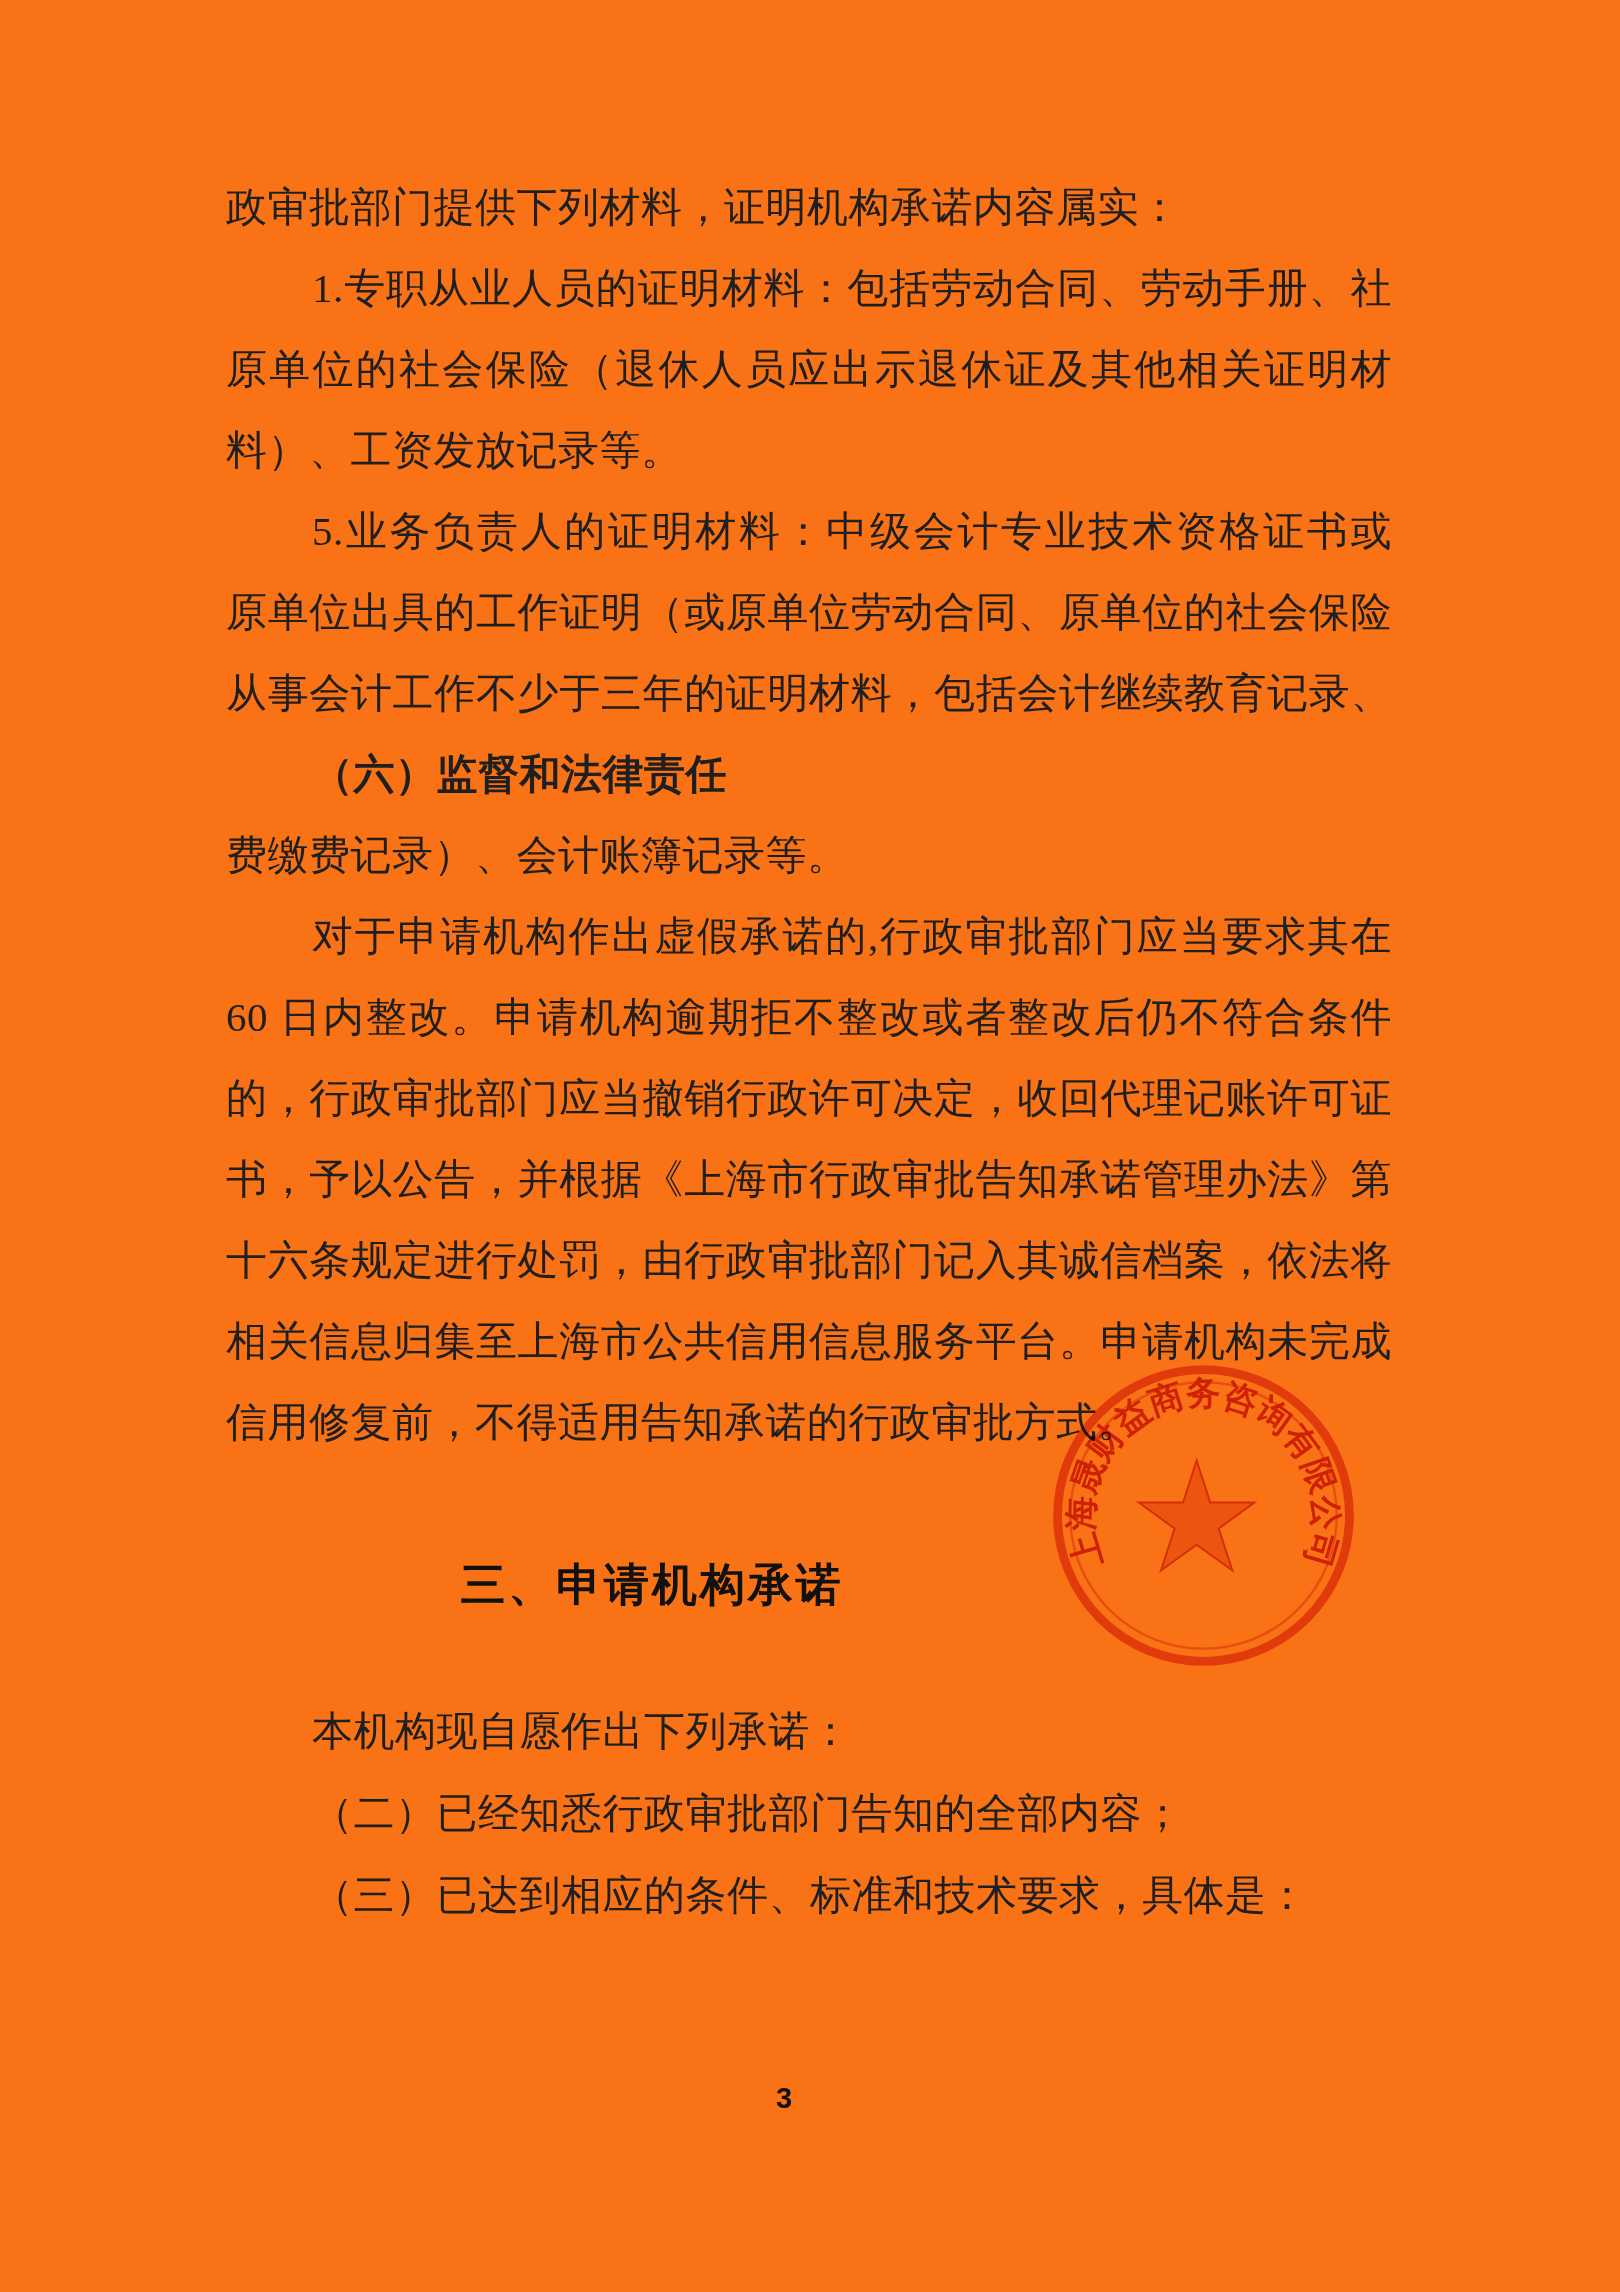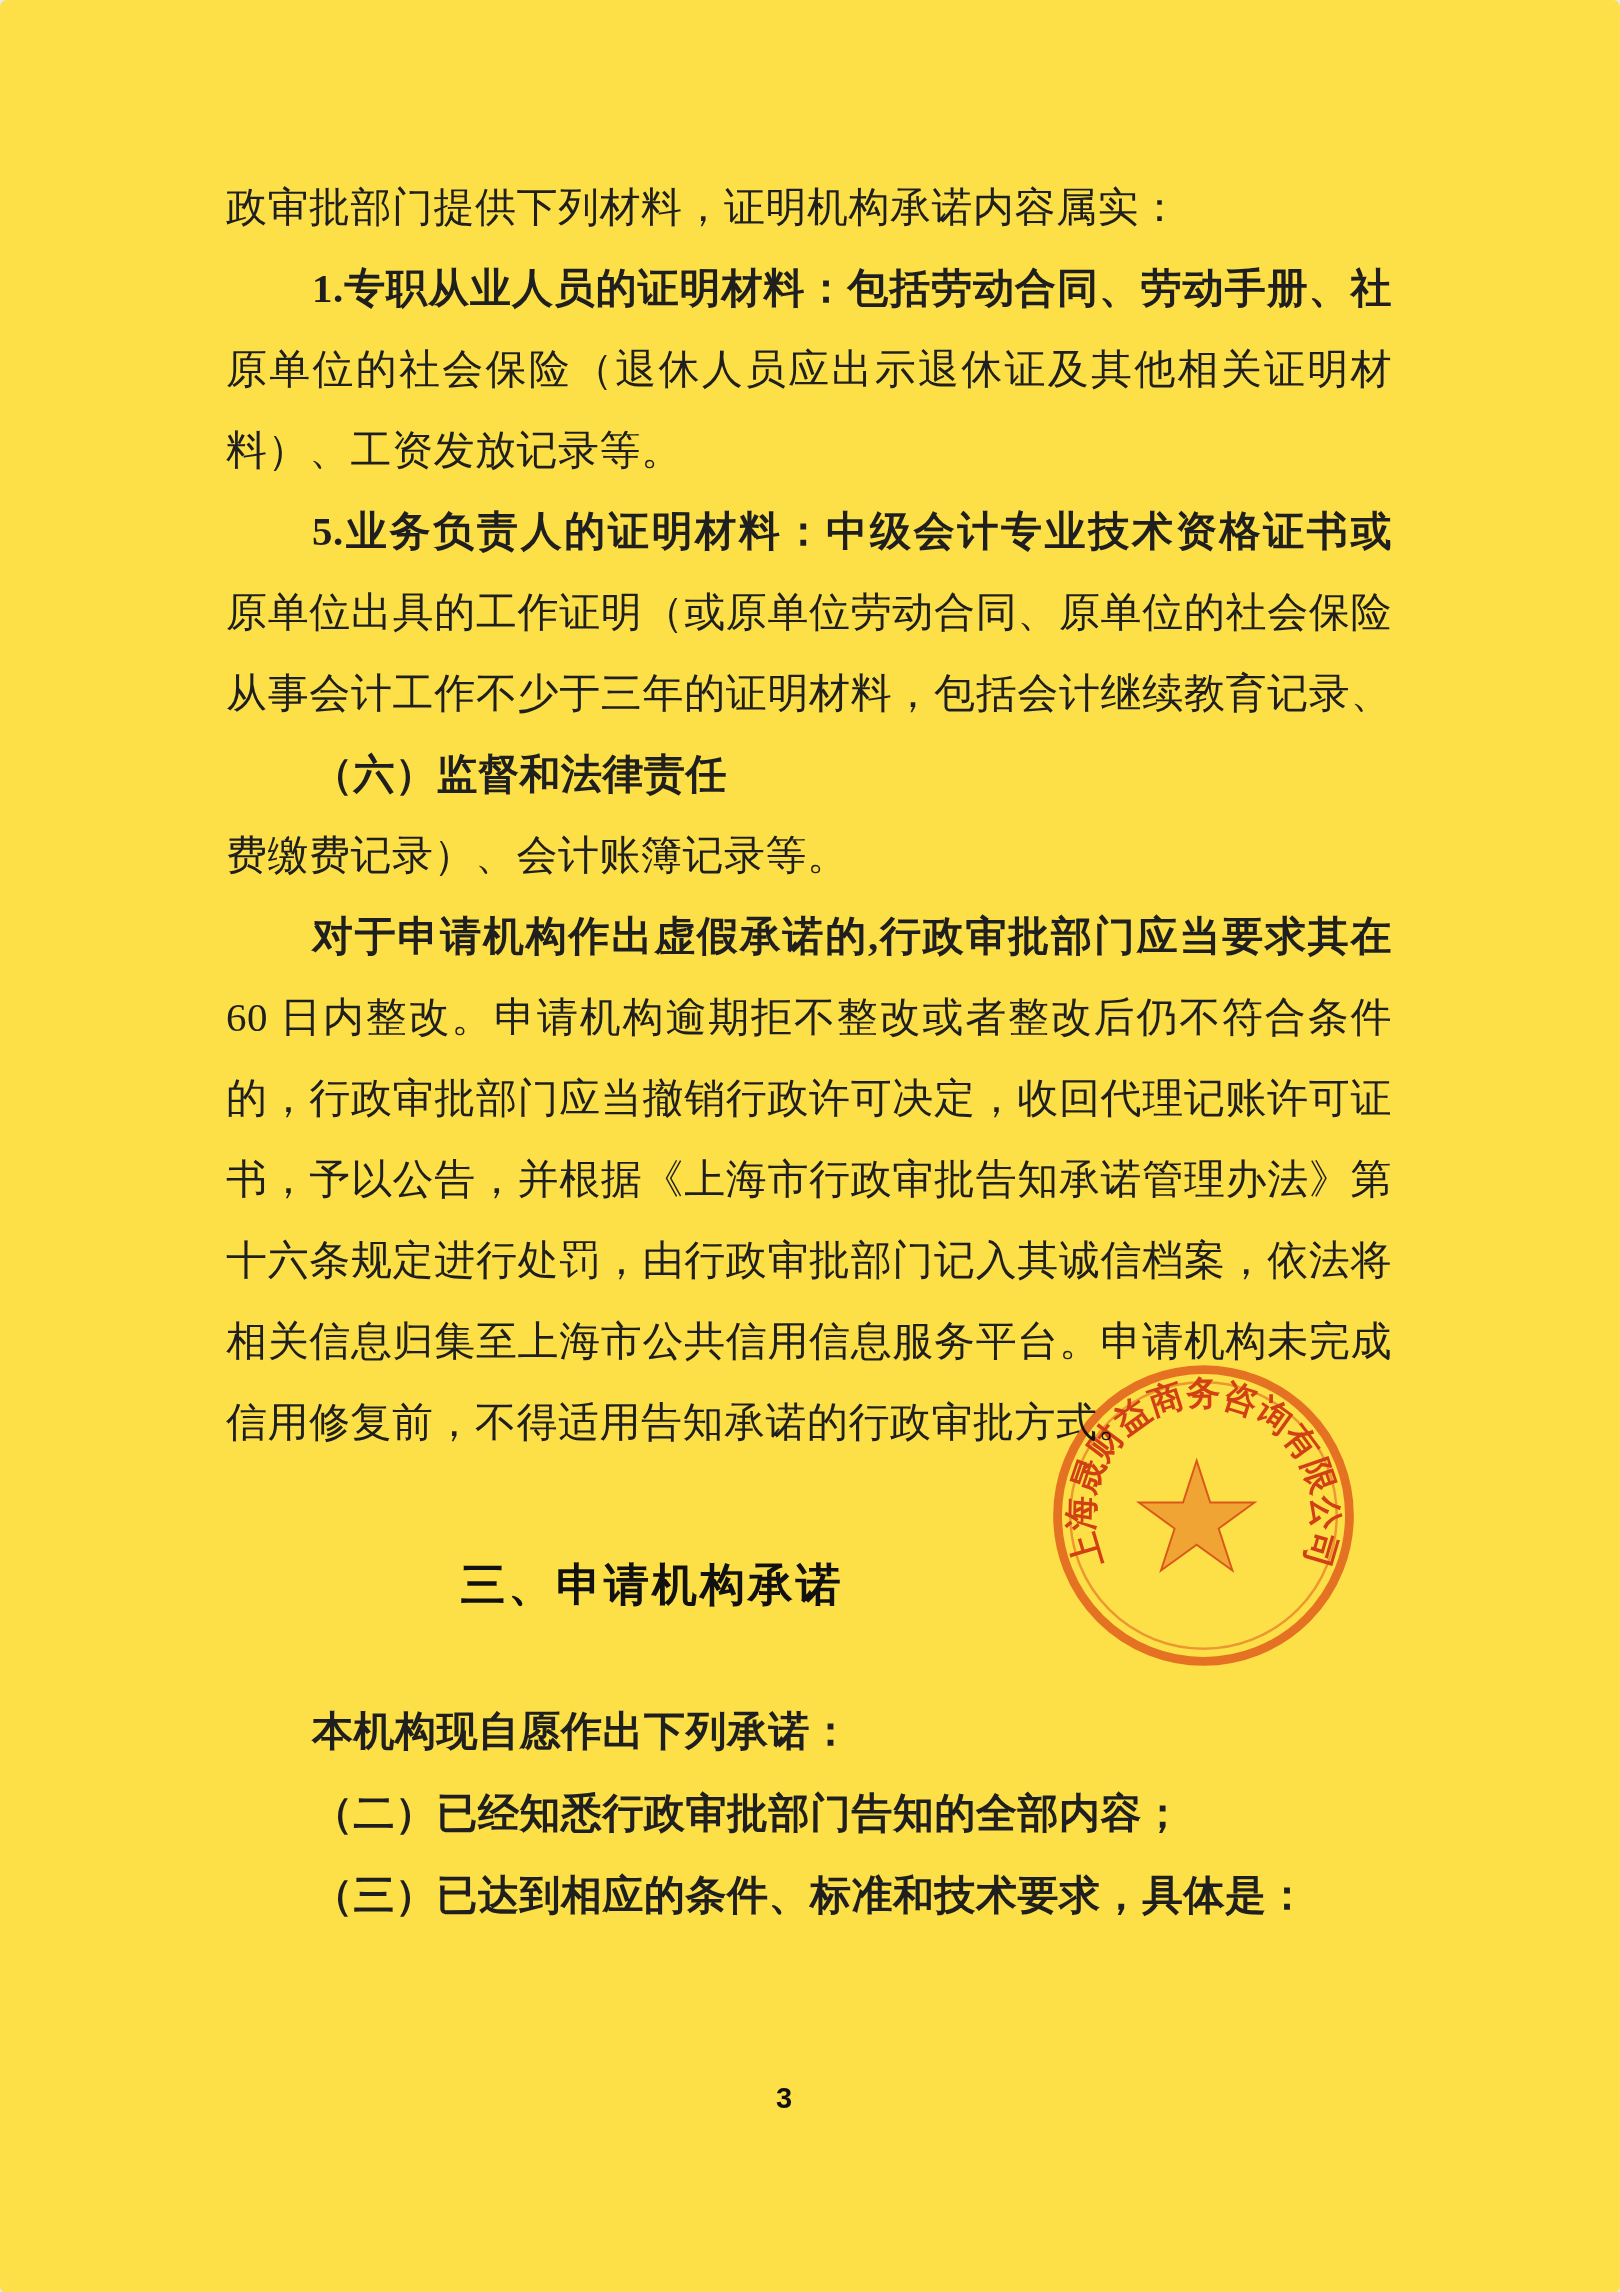--- a/index.html
+++ b/index.html
@@ -1,44 +1,43 @@
 <!DOCTYPE html>
 <html><head>
 <meta charset="utf-8">
 <style>
   html,body{margin:0;padding:0;background:#e8e8e8;}
   .page{
     position:relative;
     width:1620px;height:2293px;
     margin:0 auto;
-    background:#fde047;
+    background:#f97316;
     overflow:hidden;
     font-family:"Liberation Serif","DejaVu Serif",serif;
     color:#1f1f1f;
-    border-radius:7px;
   }
   
   .bodyblock{
     position:absolute;
     left:226px;top:167px;width:1166px;
   }
   .line{
     font-size:41px;
     line-height:81px;
     height:81px;
     white-space:nowrap;
     letter-spacing:0.5px;
   }
   .line.fill{
     white-space:normal;
     text-align:justify;
     text-align-last:justify;
     overflow:hidden;
   }
-  .line.ind{ padding-left:86px;font-weight:bold; }
+  .line.ind{ padding-left:86px; }
   .line.bold{ font-weight:bold; }
   
   .heading{
     position:absolute;
     left:0;top:1555px;width:1304px;
     text-align:center;
     font-family:"Liberation Sans","DejaVu Sans",sans-serif;
     font-weight:bold;
     font-size:45px;
     line-height:59px;

